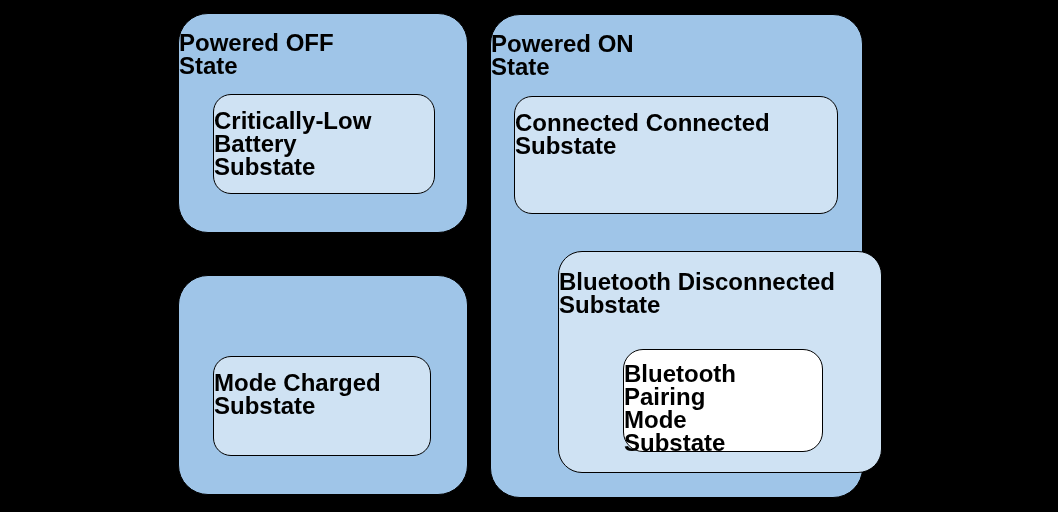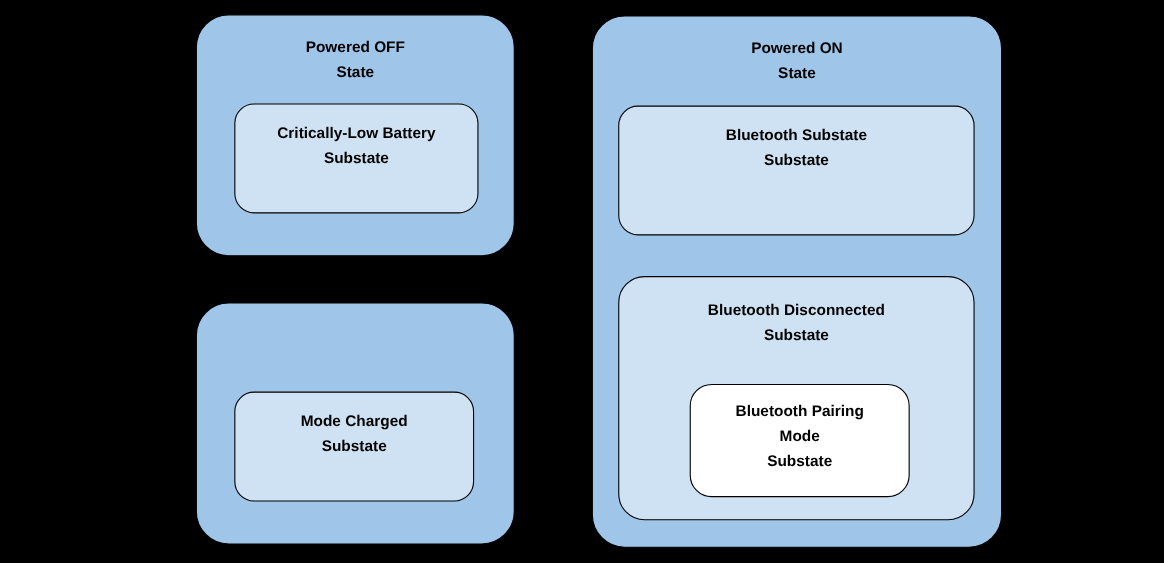--- a/index.html
+++ b/index.html
@@ -25,32 +25,32 @@
   .state {
     background: var(--state-fill, #9fc5e8);
     border-radius: 30px;
   }
   .substate {
     background: var(--substate-fill, #cfe2f3);
     border-radius: 18px;
   }
   .substate.big {
     border-radius: 24px;
+    margin-left: 44px;
   }
   .innermost {
     background: var(--pairing-fill, #ffffff);
     border-radius: 20px;
     text-decoration: underline;
   }
   .label {
     font-weight: bold;
-    font-size: 14px;
+    font-size: 24px;
     line-height: 23px;
     color: var(--text-color, #000000);
-    text-align: center;
     white-space: pre-line;
     width: 100%;
     position: absolute;
     left: 0;
   }
   .state-title { top: 17px; }
   .sub-title   { top: 14px; }
 </style>
 </head>
 <body>
@@ -66,26 +66,26 @@
     </div>
   </div>
 
   <div class="box state" style="left:178px; top:275px; width:290px; height:220px;">
     <div class="box substate" style="left:34px; top:80px; width:218px; height:100px;">
       <div class="label sub-title">Mode Charged
 Substate</div>
     </div>
   </div>
 
-  <div class="box state" style="left:538px; top:14px; width:373px; height:484px;">
+  <div class="box state" style="left:490px; top:14px; width:373px; height:484px;">
     <div class="label state-title">Powered ON
 State</div>
 
     <div class="box substate" style="left:23px; top:81px; width:324px; height:118px;">
-      <div class="label sub-title">Bluetooth Substate
+      <div class="label sub-title">Connected Connected
 Substate</div>
     </div>
 
     <div class="box substate big" style="left:23px; top:236px; width:324px; height:222px;">
       <div class="label sub-title" style="top:18px;">Bluetooth Disconnected
 Substate</div>
 
       <div class="box innermost" style="left:64px; top:97px; width:200px; height:103px;">
         <div class="label sub-title" style="top:12px;">Bluetooth Pairing
 Mode

